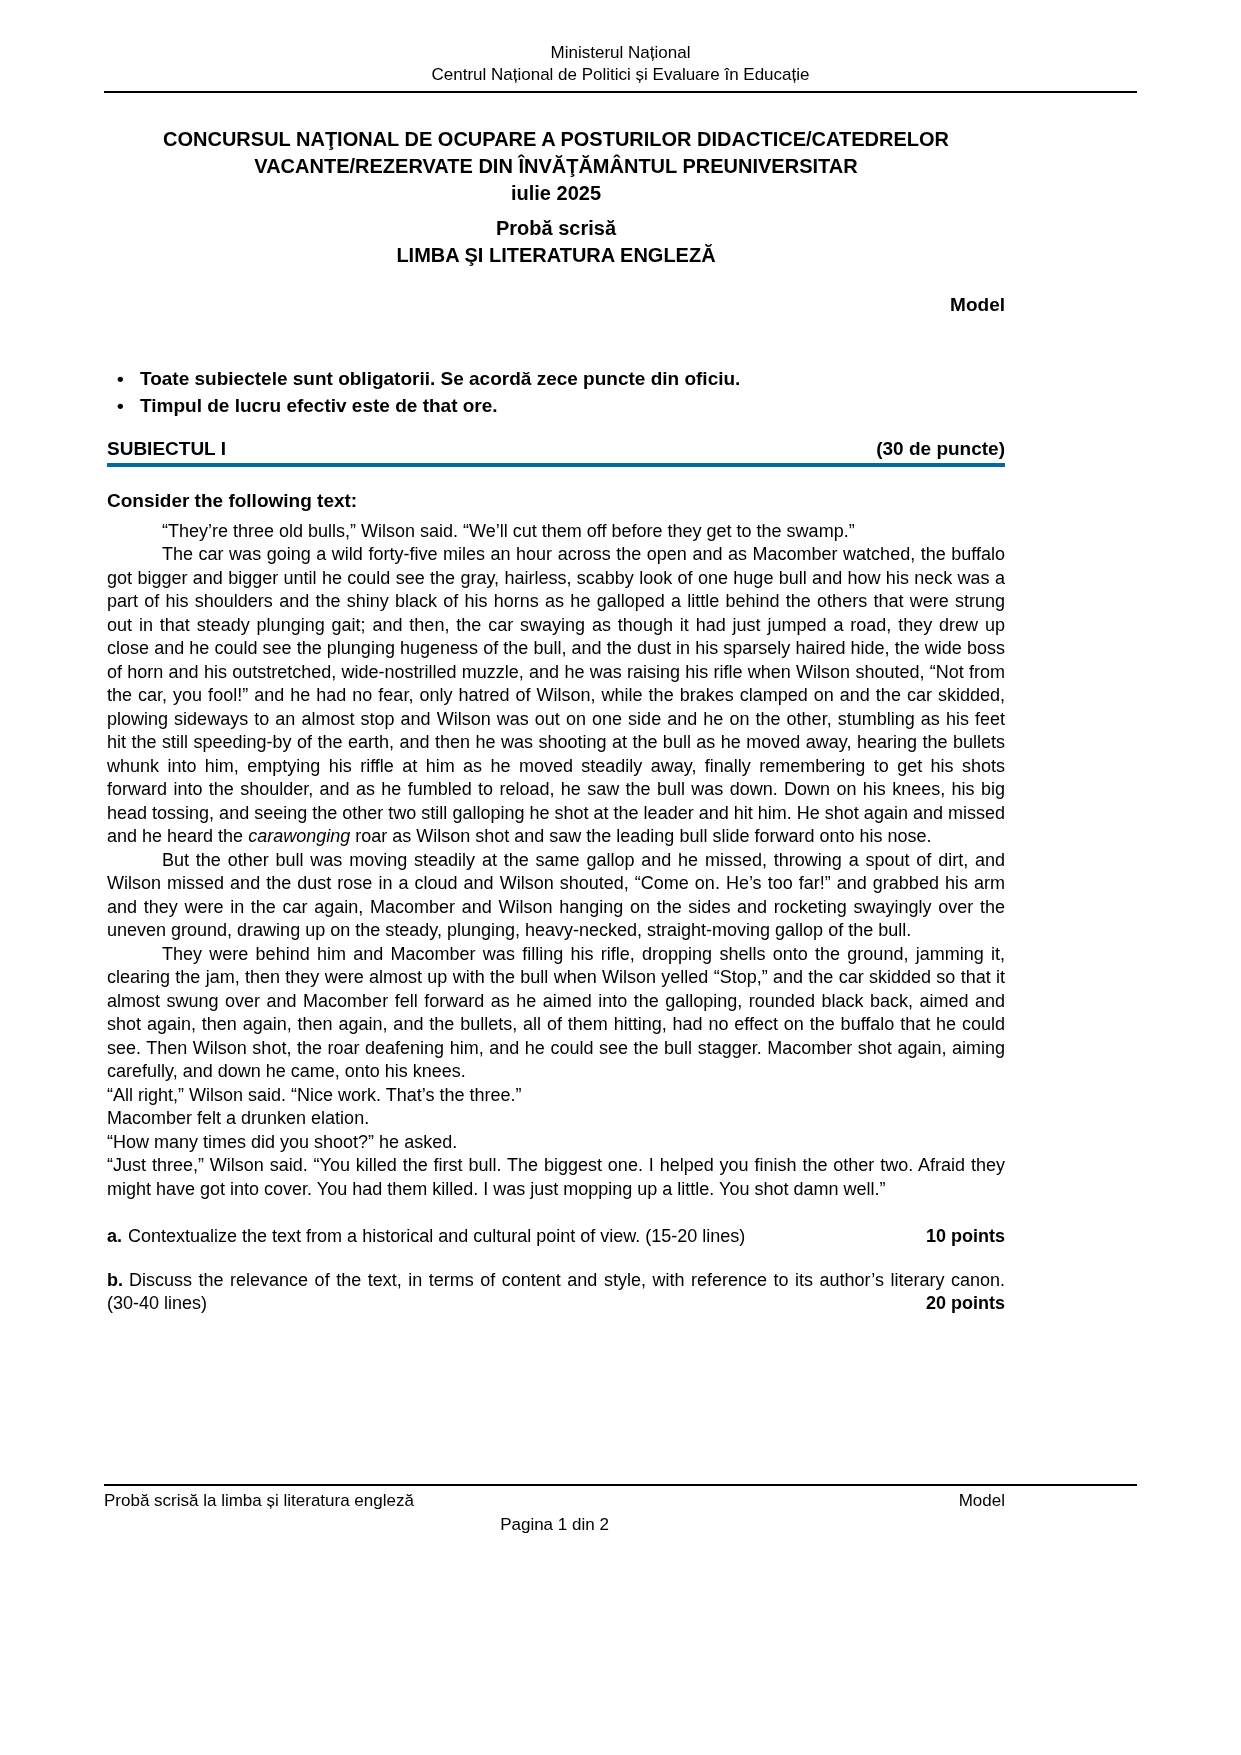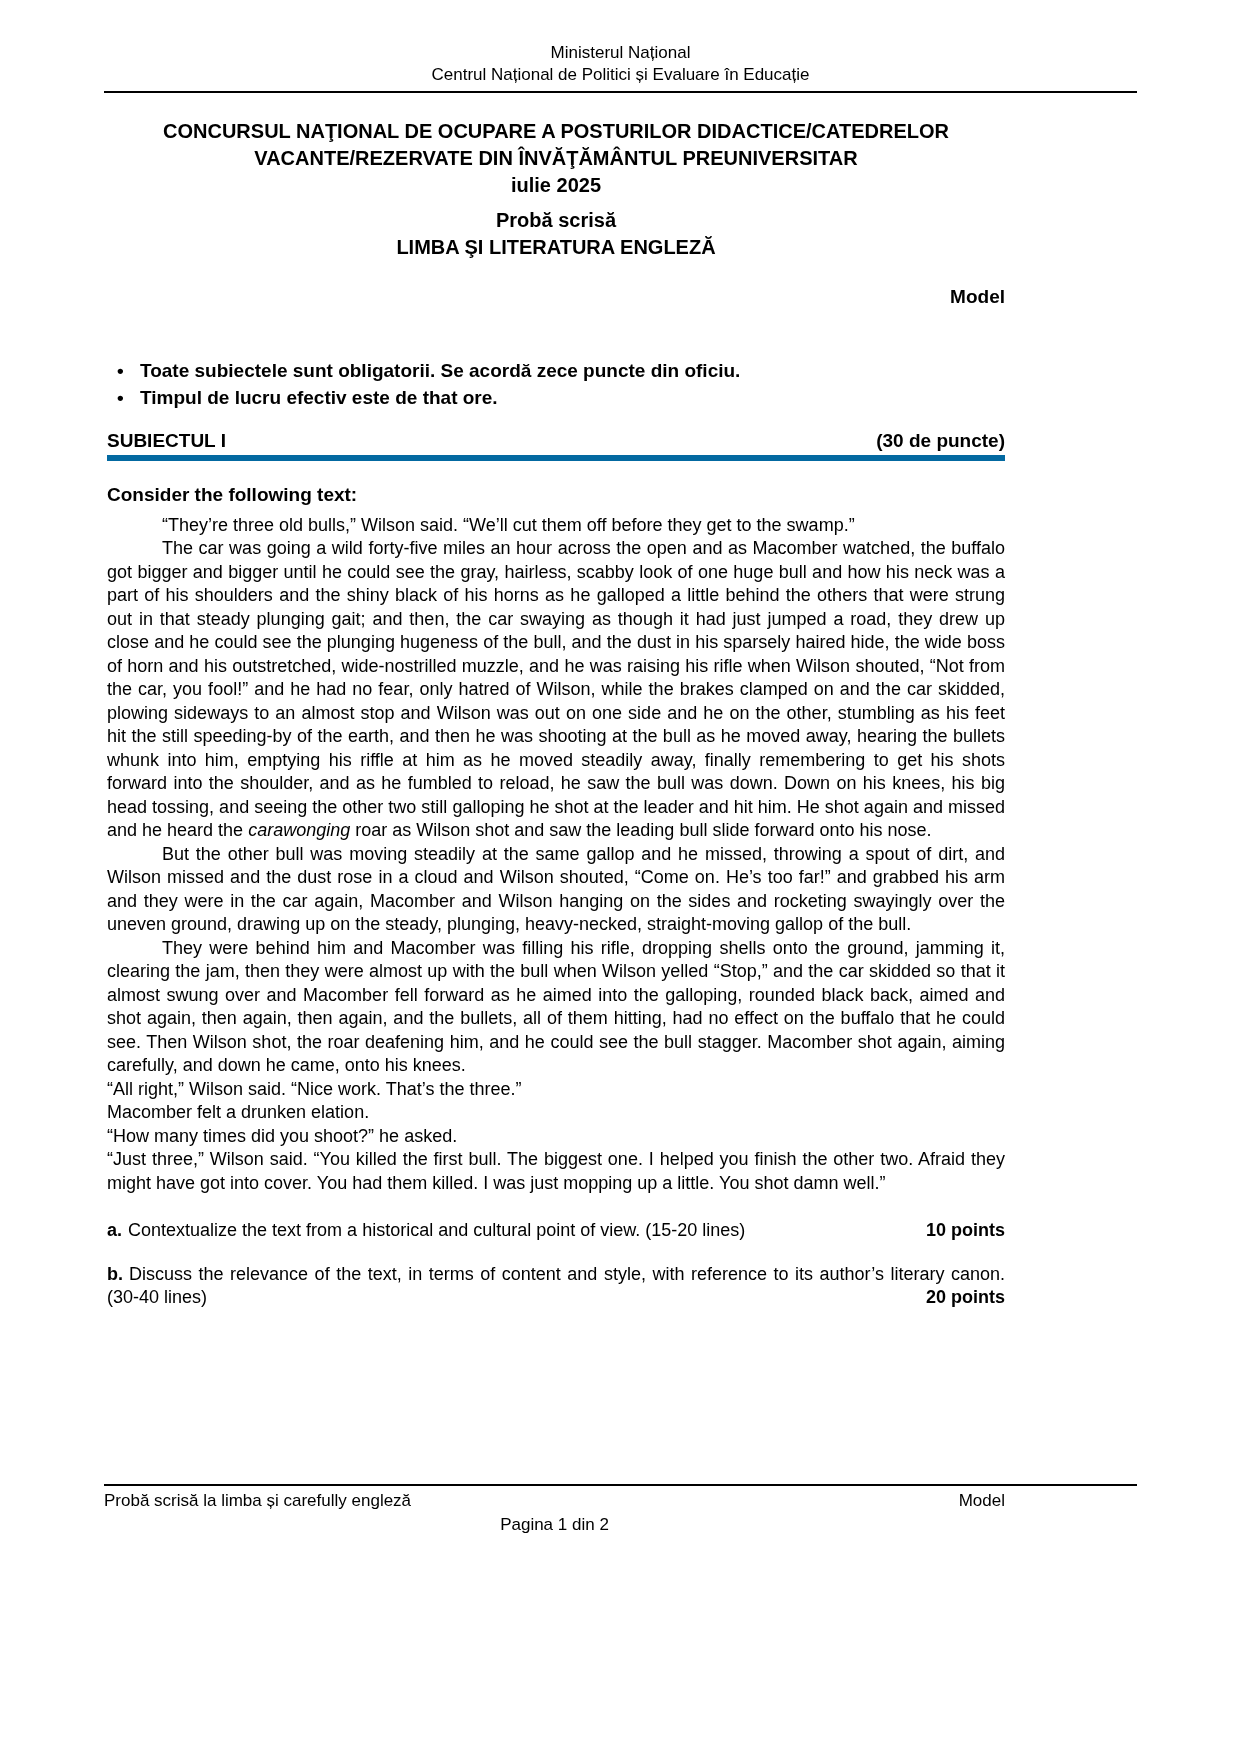--- a/index.html
+++ b/index.html
@@ -7,28 +7,28 @@
   body { width:1241px; font-family:"Liberation Sans", sans-serif; color:#000; }
   .page {
     position:relative; width:1241px; height:1755px; background:#fff; overflow:hidden;
   }
   
   .header { position:absolute; left:104px; top:42px; width:1033px; text-align:center;
             font-size:17px; line-height:22px; }
   .header-rule { height:0; border-bottom:2px solid #000; margin-top:5px; }
   
   .content { position:absolute; left:107px; top:118px; width:898px; font-size:18px; line-height:23.5px; }
-  .title-block { text-align:center; font-weight:bold; font-size:20px; line-height:27px; }
+  .title-block { text-align:center; font-weight:bold; font-size:20px; line-height:27px; margin-top:8px; }
   .title-spacer { height:8px; }
   .model-line { text-align:right; font-weight:bold; font-size:19px; margin-top:24px; }
   .notes { list-style:none; margin-top:48px; font-weight:bold; font-size:19px; line-height:27px; }
   .note-item { position:relative; padding-left:33px; }
   .note-item::before { content:"•"; position:absolute; left:10px; top:0; }
   .section-row { display:flex; justify-content:space-between; font-weight:bold; font-size:19px;
-                 margin-top:18px; padding-bottom:3px; border-bottom:6px solid #0369a1; }
+                 margin-top:18px; padding-bottom:3px; border-bottom:4px solid #0369a1; }
   .consider { font-weight:bold; font-size:19px; margin-top:22px; }
   .passage { margin-top:7px; text-align:justify; }
   .passage p { margin:0; }
   .passage p.indent { text-indent:55px; }
   .attribution { text-align:right; margin-top:3px; }
   .question { position:relative; margin-top:24px; text-align:justify; padding-right:0; }
   .question + .question { margin-top:20px; }
   .qlabel { font-weight:bold; margin-right:6px; }
   .qpoints { position:absolute; right:0; bottom:0; font-weight:bold;margin-top:22px; }
   
@@ -96,19 +96,19 @@
 
     <div class="question">
       <span class="qpoints">20 points</span><span class="qlabel">b.</span><span>Discuss the relevance of the text, in terms of content and style, with reference to its author’s literary canon. (30-40 lines)</span>
     </div>
 
   </div>
 
   <div class="footer">
     <div class="footer-rule"></div>
     <div class="footer-row">
-      <span>Probă scrisă la limba și carefully engleză</span>
+      <span>Probă scrisă la limba și literatura engleză</span>
       <span>Model</span>
     </div>
     <div class="footer-page">Pagina 1 din 2</div>
   </div>
 
 </div>
 
 </body></html>

